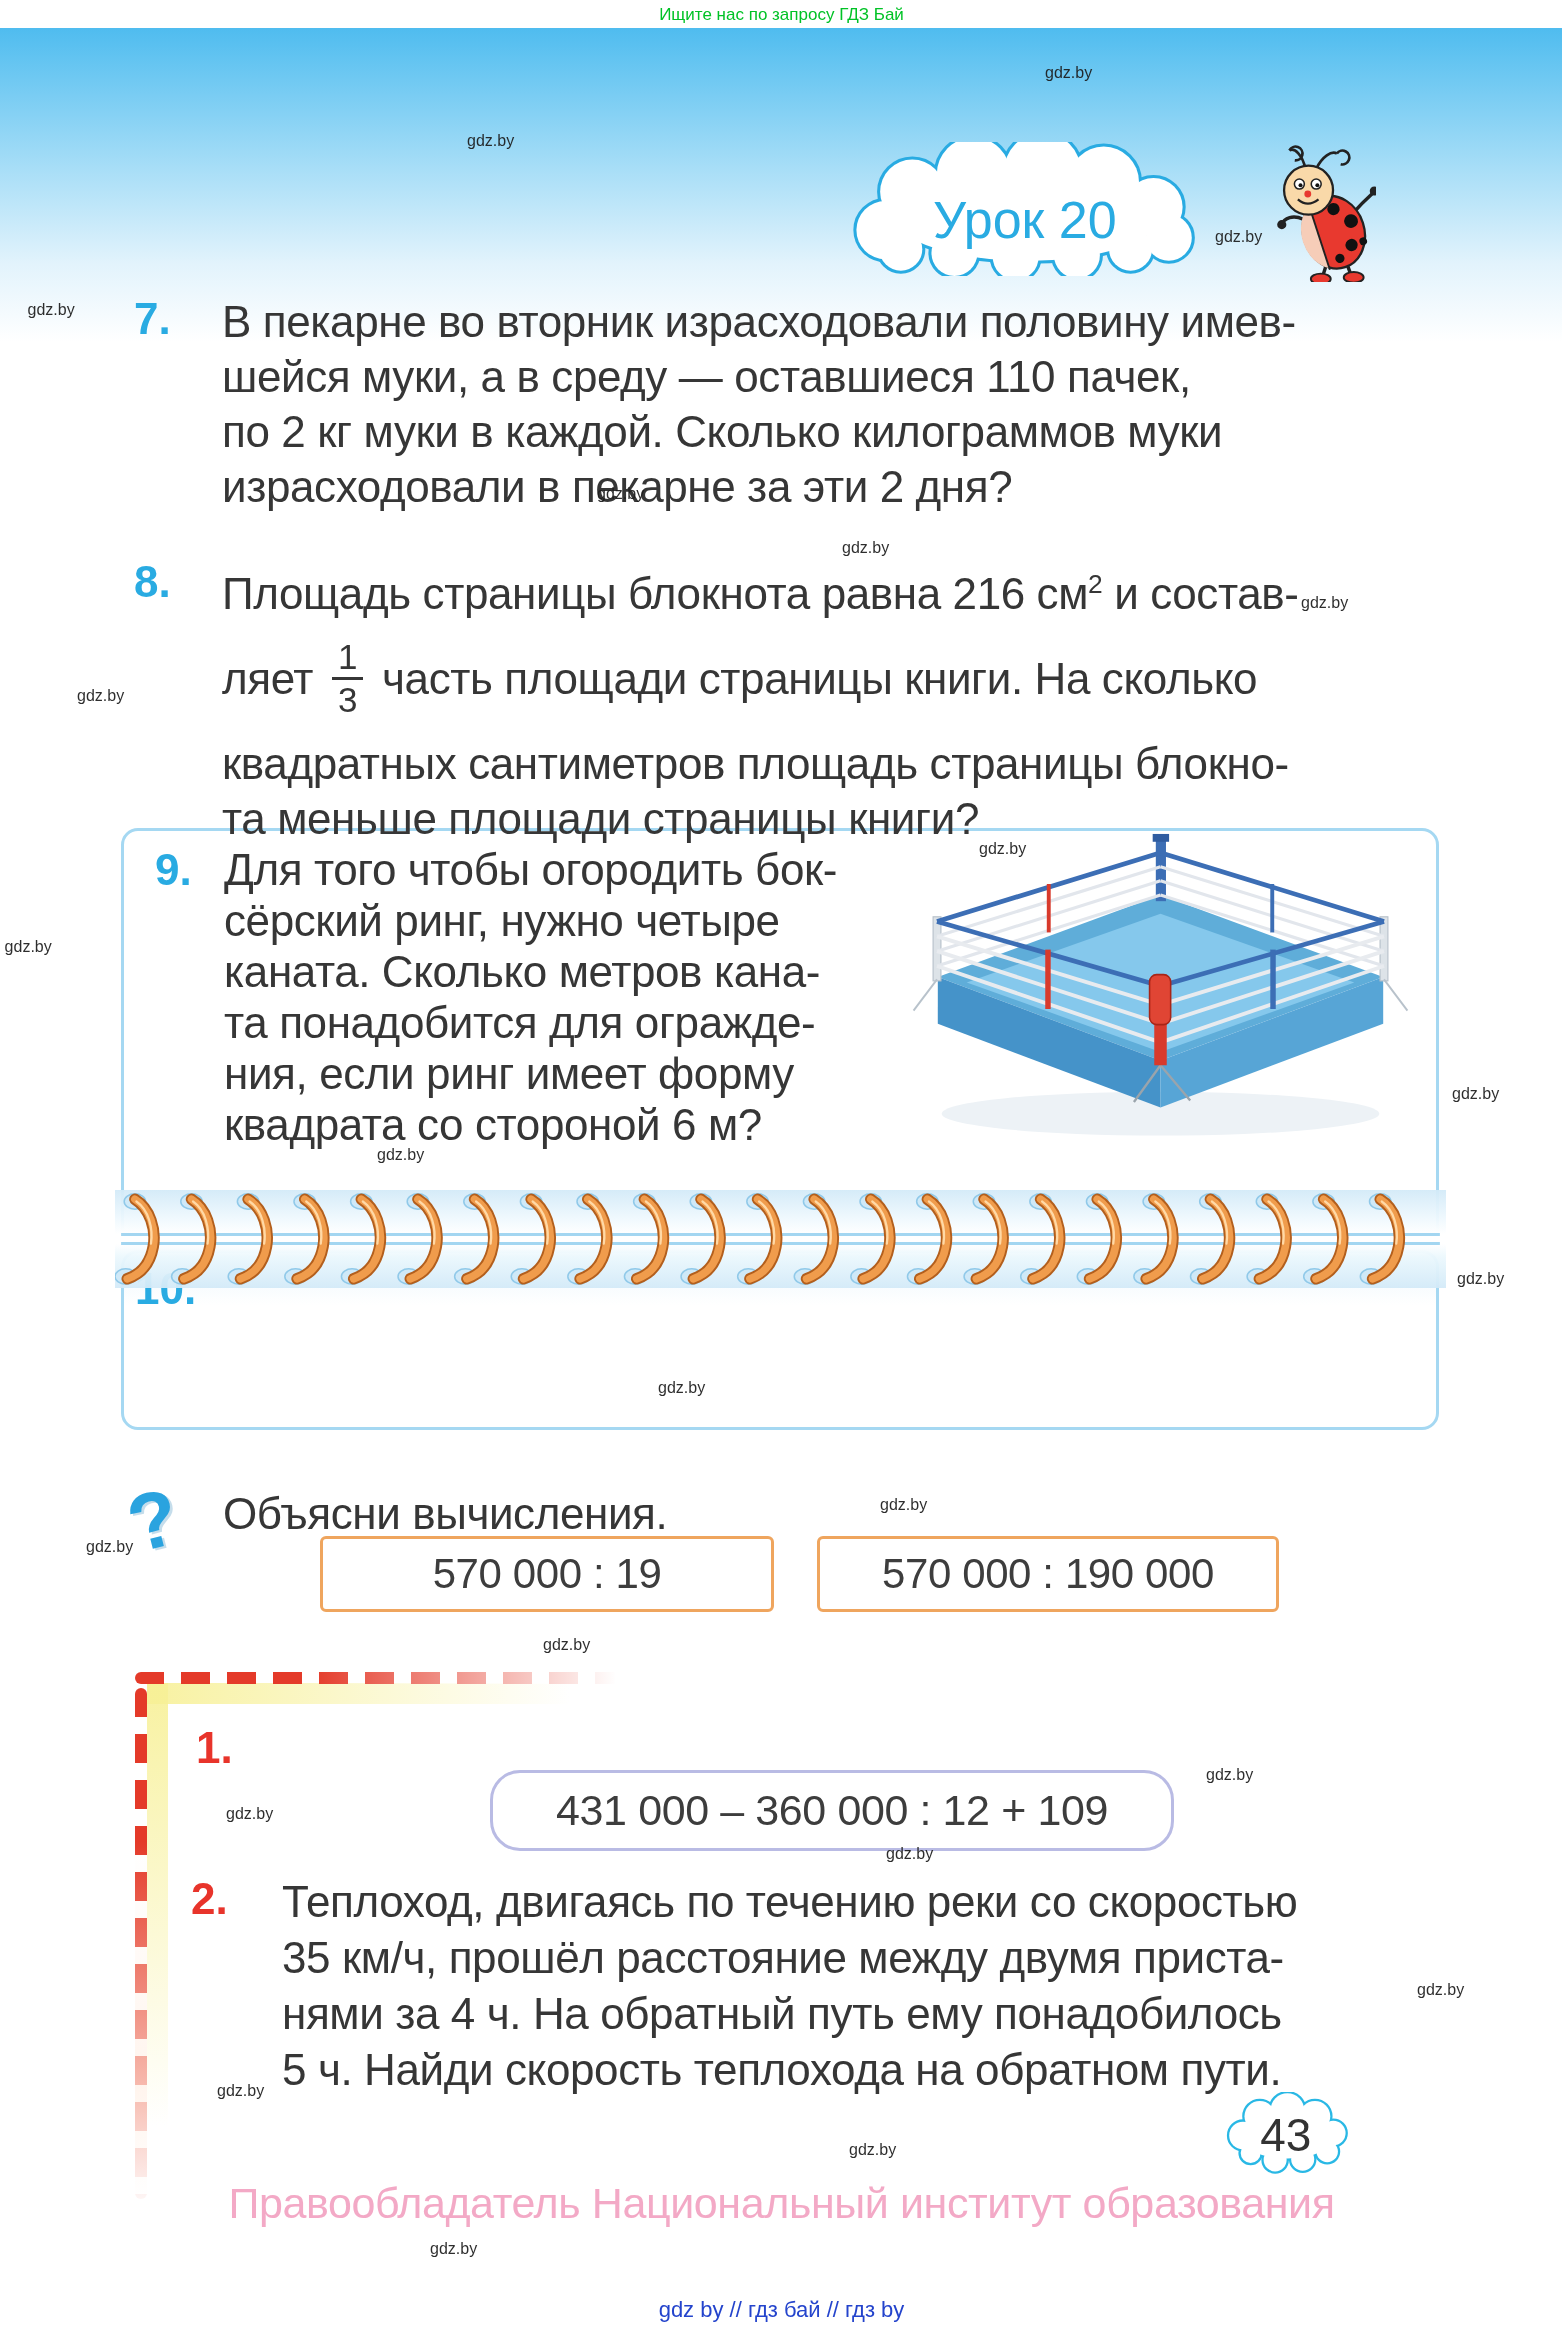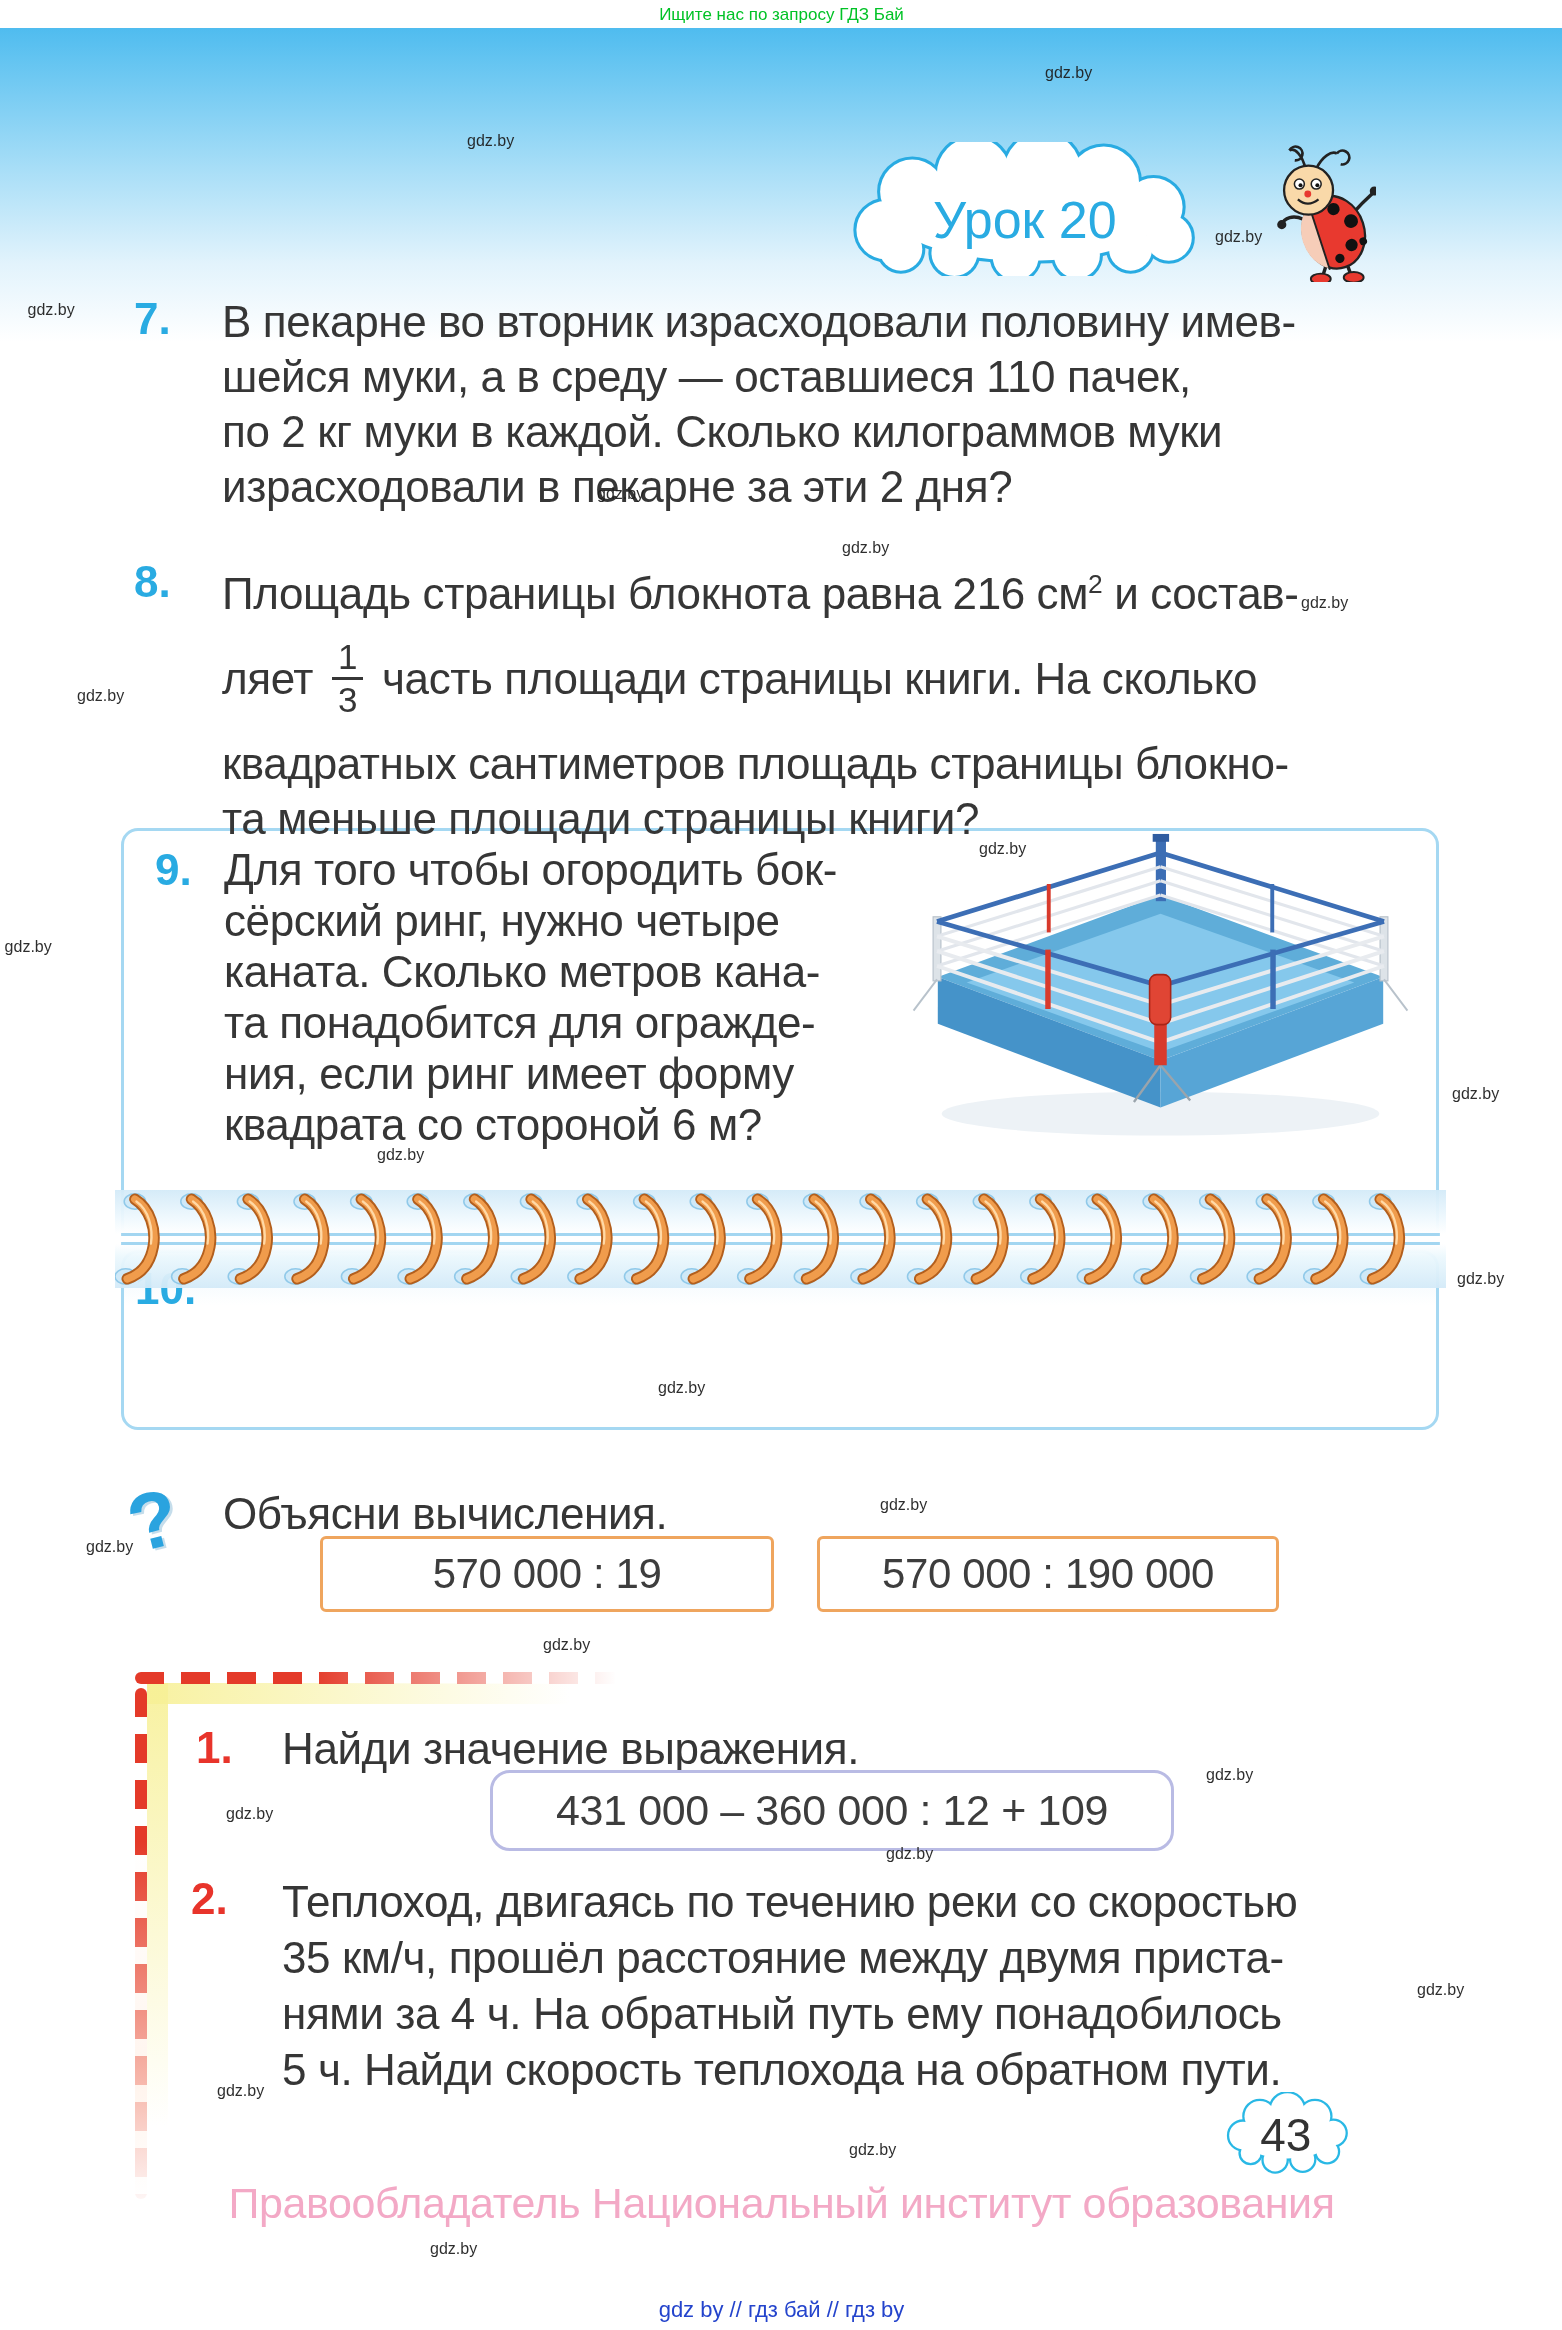--- a/index.html
+++ b/index.html
@@ -24,21 +24,21 @@
   .frac .fn{border-bottom:3.1px solid #363636;padding:0 6.1px;}
   .frac .fd{padding:0 6.1px;}
   
   .bluebox{border:3.8px solid #a5d8f2;border-radius:17px;background:#ffffff;z-index:4;}
   
   .band{background:linear-gradient(180deg,rgba(211,234,248,.95) 0%,rgba(240,249,254,.95) 30%,
         #ffffff 45%,#ffffff 55%,rgba(236,248,253,.95) 68%,rgba(211,234,248,.95) 100%);z-index:8;}
   
   .orangebox{border:3.8px solid #efa55e;border-radius:6px;background:#fff;display:flex;align-items:center;
              justify-content:center;font-size:42px;color:#3d3d3d;letter-spacing:-0.4px;z-index:5;}
-  .purplebox{border:3.8px solid #b9bbe4;border-radius:20px;background:#fff;display:flex;align-items:center;
+  .purplebox{border:3.8px solid #b9bbe4;border-radius:30px;background:#fff;display:flex;align-items:center;
              justify-content:center;font-size:43px;color:#3d3d3d;letter-spacing:-0.4px;z-index:5;}
   .qicon{font-size:80px;font-weight:bold;color:#2aa3df;transform:rotate(-14deg);
          text-shadow:2.3px 2.3px 0 rgba(24,118,176,.25);z-index:5;}
   .title{font-size:44px;color:#363636;letter-spacing:-0.4px;z-index:5;}
   
   .dash-h{background:repeating-linear-gradient(90deg,#e43a29 0 29px,rgba(0,0,0,0) 29px 46px);border-radius:6.1px;z-index:3;}
   .dash-h::after{content:"";position:absolute;inset:0;background:linear-gradient(90deg,rgba(255,255,255,0) 35%,#fff 96%);}
   .dash-v{background:repeating-linear-gradient(180deg,#e43a29 0 29px,rgba(0,0,0,0) 29px 46px);border-radius:6.1px;z-index:3;}
   .dash-v::after{content:"";position:absolute;inset:0;
       background:linear-gradient(180deg,rgba(255,255,255,0) 30%,rgba(255,240,230,.7) 78%,rgba(255,255,255,.95) 100%);}
@@ -245,21 +245,20 @@
   <div class="abs orangebox" style="left:817px;top:1536px;width:456px;height:70px;">
     <span>570 000 : 190 000</span>
   </div>
 
   <div class="abs glow-h" style="left:147px;top:1683px;width:482px;height:21.4px;"></div>
   <div class="abs glow-v" style="left:147px;top:1683px;width:21.4px;height:482px;"></div>
   <div class="abs dash-h" style="left:135px;top:1672px;width:501px;height:11.5px;"></div>
   <div class="abs dash-v" style="left:135px;top:1688px;width:11.5px;height:511px;"></div>
 
   <div class="abs rnum" style="left:196px;top:1723px;">1.</div>
-  <div class="abs title" style="left:282px;top:1724px;">Найди значение выражения.</div>
   <div class="abs purplebox" style="left:490px;top:1770px;width:678px;height:75px;">
     <span>431 000 – 360 000 : 12 + 109</span>
   </div>
 
   <div class="abs rnum" style="left:191px;top:1874px;">2.</div>
   <div class="abs ptext" style="left:282px;top:1874px;width:1163px;line-height:56px;">Теплоход, двигаясь по течению реки со скоростью
 35 км/ч, прошёл расстояние между двумя приста-
 нями за 4 ч. На обратный путь ему понадобилось
 5 ч. Найди скорость теплохода на обратном пути.</div>
 

